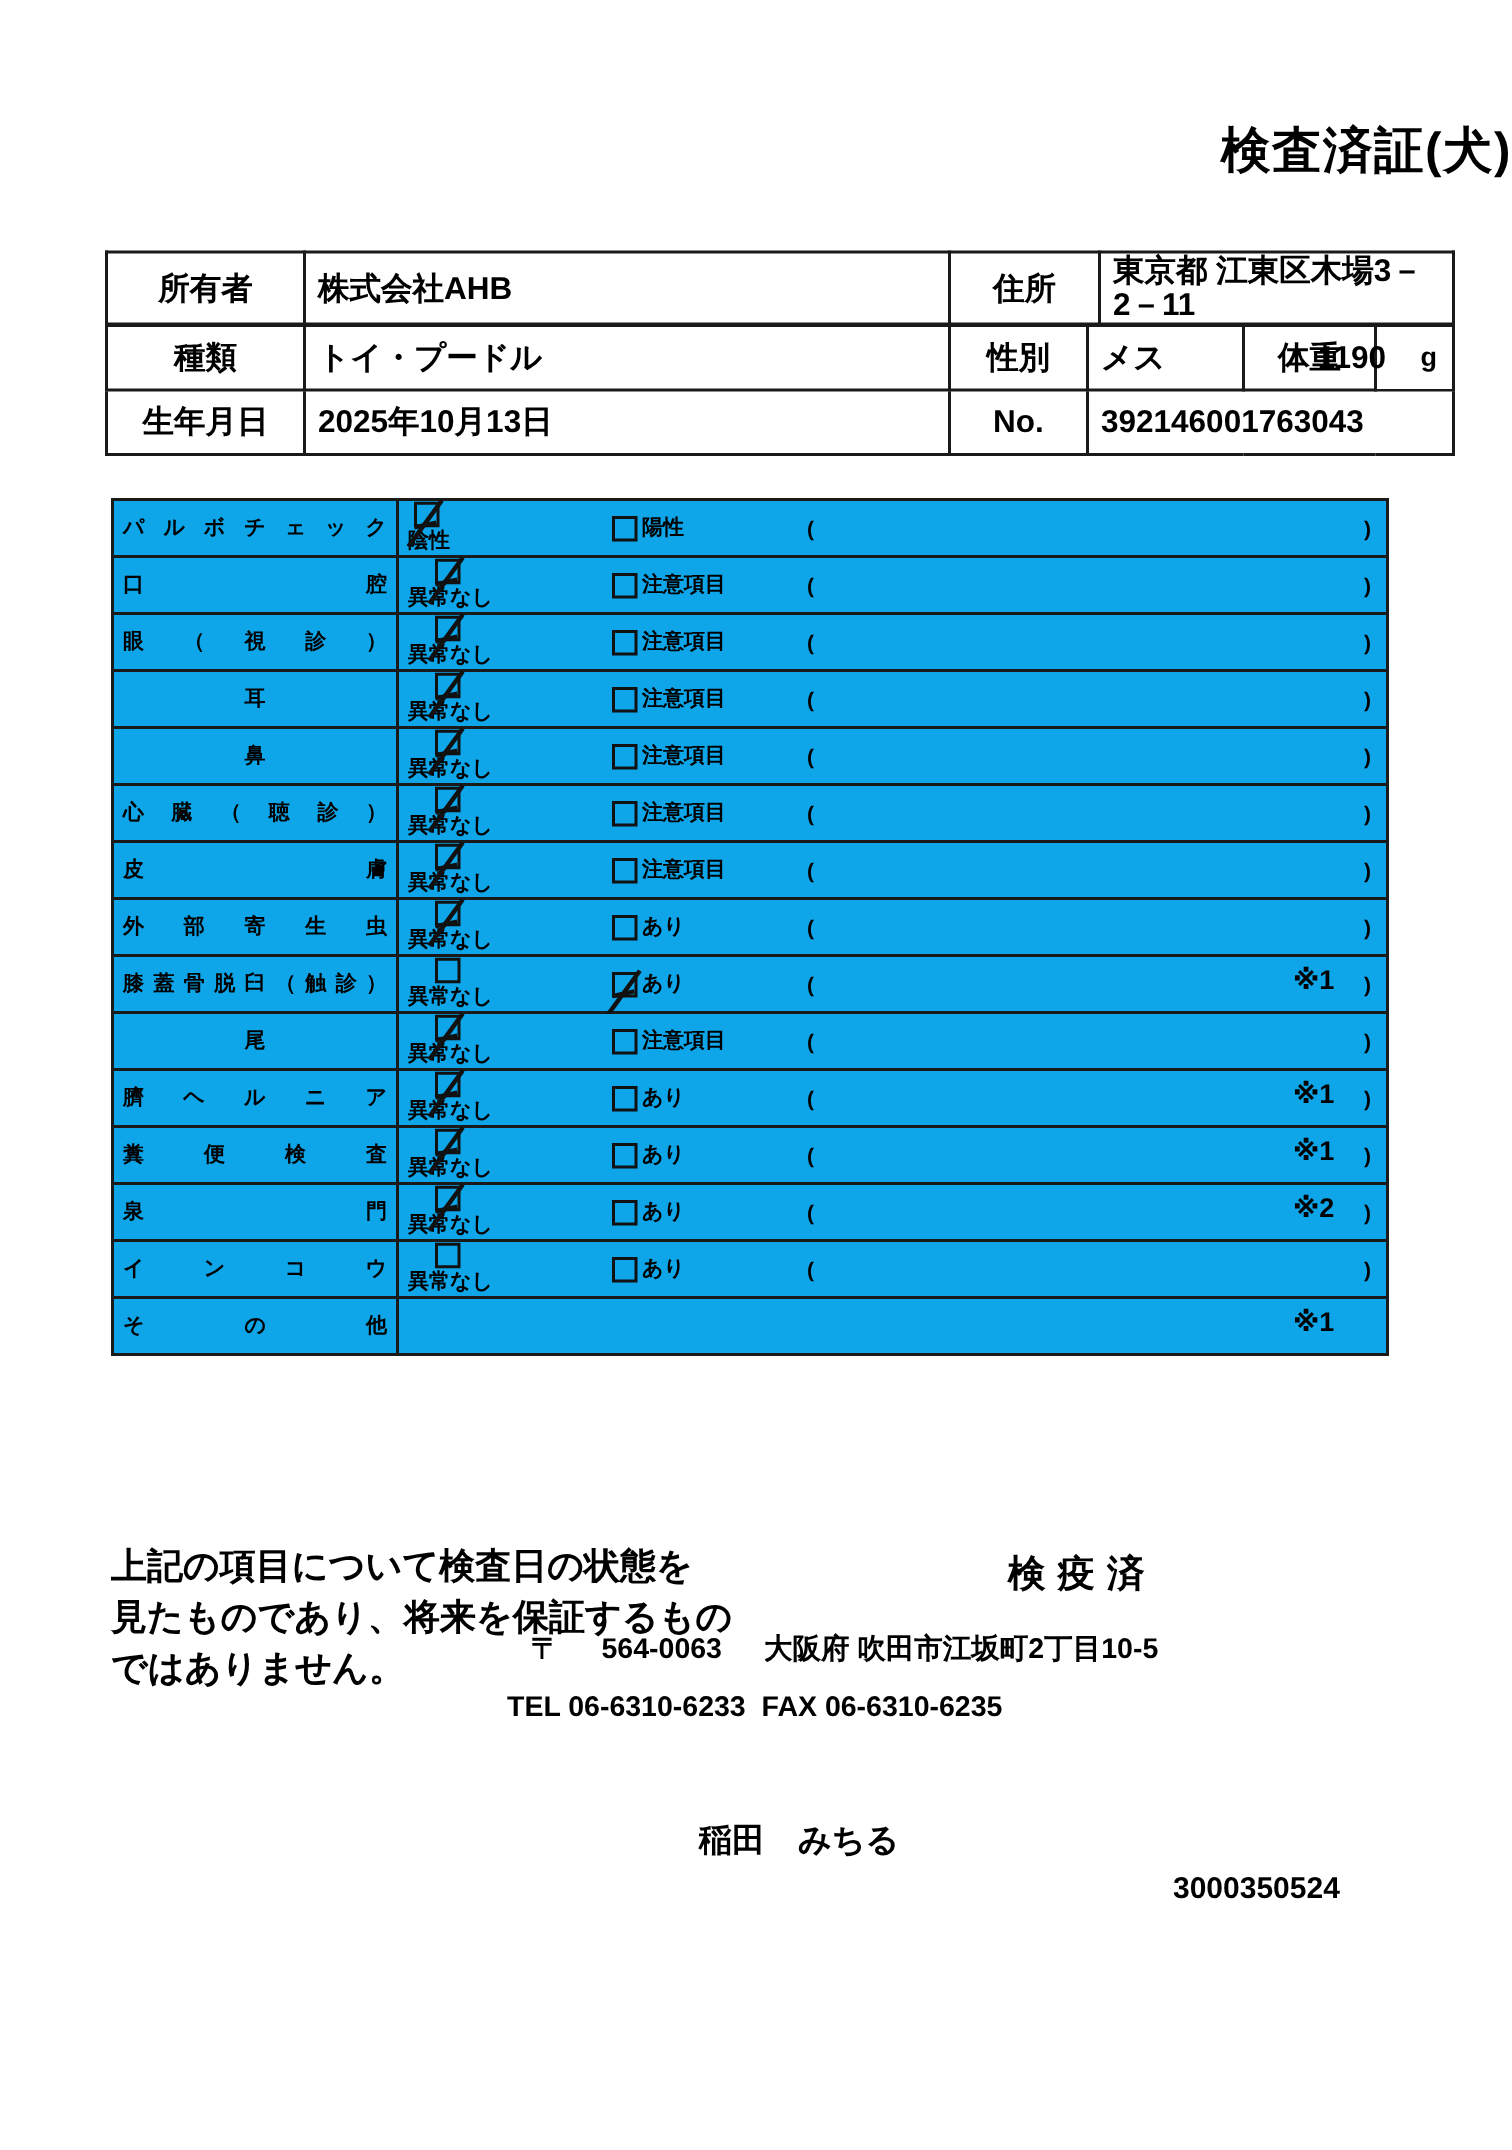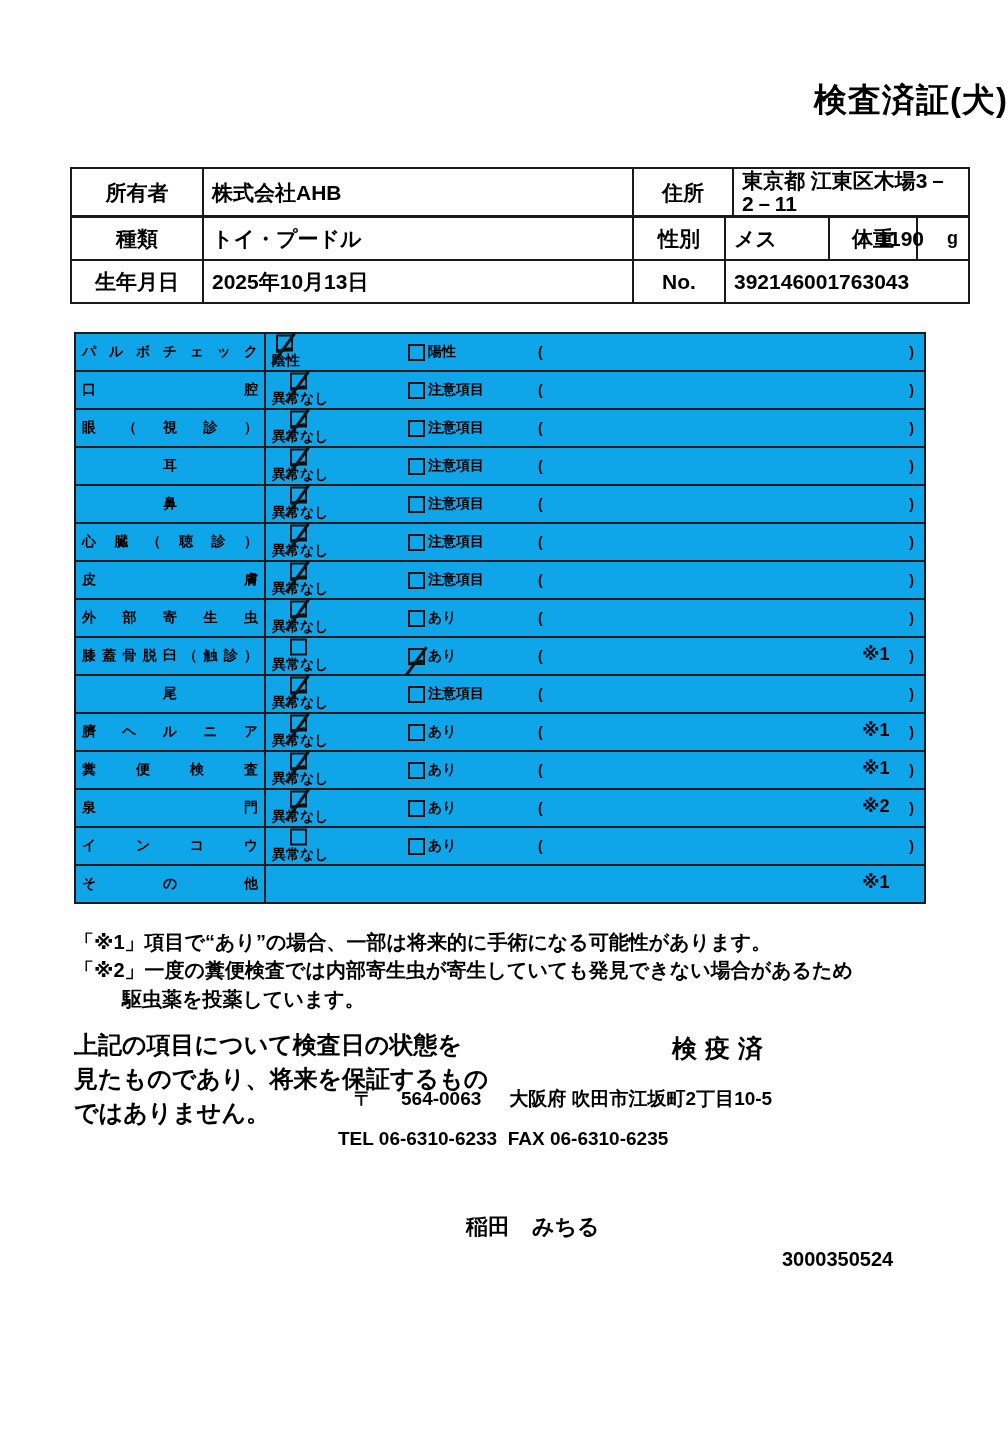--- a/index.html
+++ b/index.html
@@ -452,25 +452,20 @@
         </tr>
         <tr>
           <td class="item-name">
             <span class="jtext">その他</span>
           </td>
           <td class="opts"></td>
         </tr>
       </tbody>
   </table>
 
-  <div class="footnotes">
-    <div>「※1」項目で“あり”の場合、一部は将来的に手術になる可能性があります。</div>
-    <div>「※2」一度の糞便検査では内部寄生虫が寄生していても発見できない場合があるため</div>
-    <span class="fn-indent">駆虫薬を投薬しています。</span>
-  </div>
 
   <div class="disclaimer">
     <div>上記の項目について検査日の状態を</div>
     <div>見たものであり、将来を保証するもの</div>
     <div>ではありません。</div>
   </div>
 
   <div class="stamp">検疫済</div>
 
   <div class="clinic-addr">

